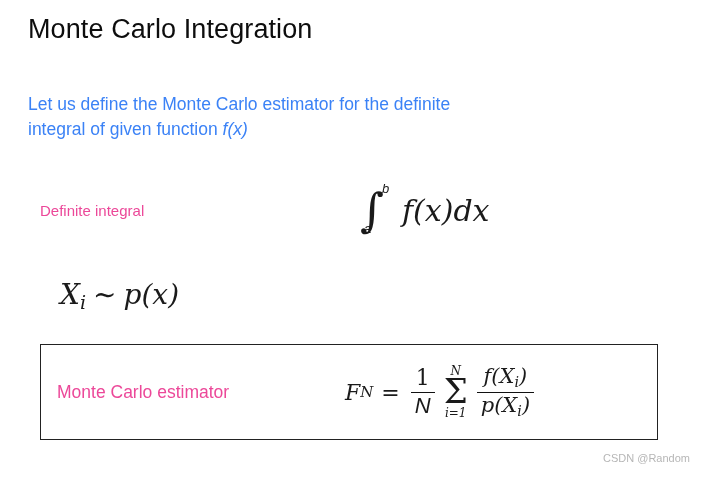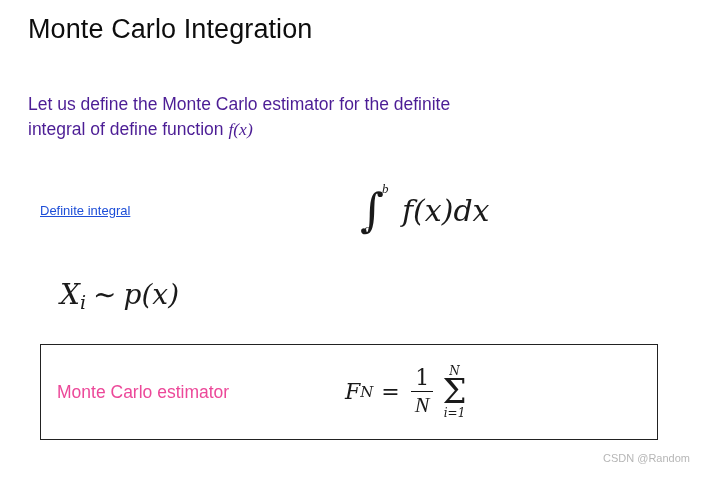--- a/index.html
+++ b/index.html
@@ -29,43 +29,42 @@
     color: #0d0d0d;
     letter-spacing: 0.1px;
   }
   .intro {
     position: absolute;
     left: 28px;
     top: 92px;
     width: 630px;
     font-size: 17.5px;
     line-height: 1.45;
-    color: #4c1d95;
+    color: #3b82f6;
   }
   .mathfont {
-    font-family: Liberation Serif, serif;
+    font-family: Liberation Sans, sans-serif;
     font-style: italic;
   }
   .mathfont-up {
     font-family: "DejaVu Serif", serif;
     font-style: normal;
   }
   .row {
     position: absolute;
     left: 40px;
     width: 622px;
     display: flex;
     align-items: center;
   }
   .row-label {
-    font-size: 13px;
-    color: #1d4ed8;
+    font-size: 15px;
+    color: #ec4899;
     width: 300px;
     flex: 0 0 300px;
-    text-decoration: underline;
   }
   .row-formula {
     flex: 1 1 auto;
     display: flex;
     justify-content: flex-start;
     align-items: center;
     padding-left: 20px;
   }
   
   #row-definite-integral {
@@ -215,21 +214,21 @@
 </style>
 </head>
 <body>
 
 <div class="slide">
 
   <div class="title">Monte Carlo Integration</div>
 
   <div class="intro">
     <span>Let us define the Monte Carlo estimator for the definite</span><br>
-    <span>integral of define function </span><span class="mathfont">f(x)</span>
+    <span>integral of given function </span><span class="mathfont">f(x)</span>
   </div>
 
   <div class="row" id="row-definite-integral">
     <div class="row-label">Definite integral</div>
     <div class="row-formula">
       <span class="integral-expr">
         <span class="intsign">
           <span>∫</span>
           <span class="lim-top mathfont">b</span>
           <span class="lim-bot mathfont">a</span>
@@ -254,19 +253,23 @@
         <span class="eq">=</span>
         <span class="frac">
           <span class="num mathfont-up">1</span>
           <span class="den mathfont">N</span>
         </span>
         <span class="sum">
           <span class="sum-top">N</span>
           <span class="sum-glyph">Σ</span>
           <span class="sum-bot">i=1</span>
         </span>
+        <span class="frac fn-frac">
+          <span class="num"><span>f(X</span><span class="sub">i</span><span>)</span></span>
+          <span class="den"><span>p(X</span><span class="sub">i</span><span>)</span></span>
+        </span>
       </div>
     </div>
   </div>
 
   <div class="watermark">CSDN @Random</div>
 
 </div>
 
 </body></html>

